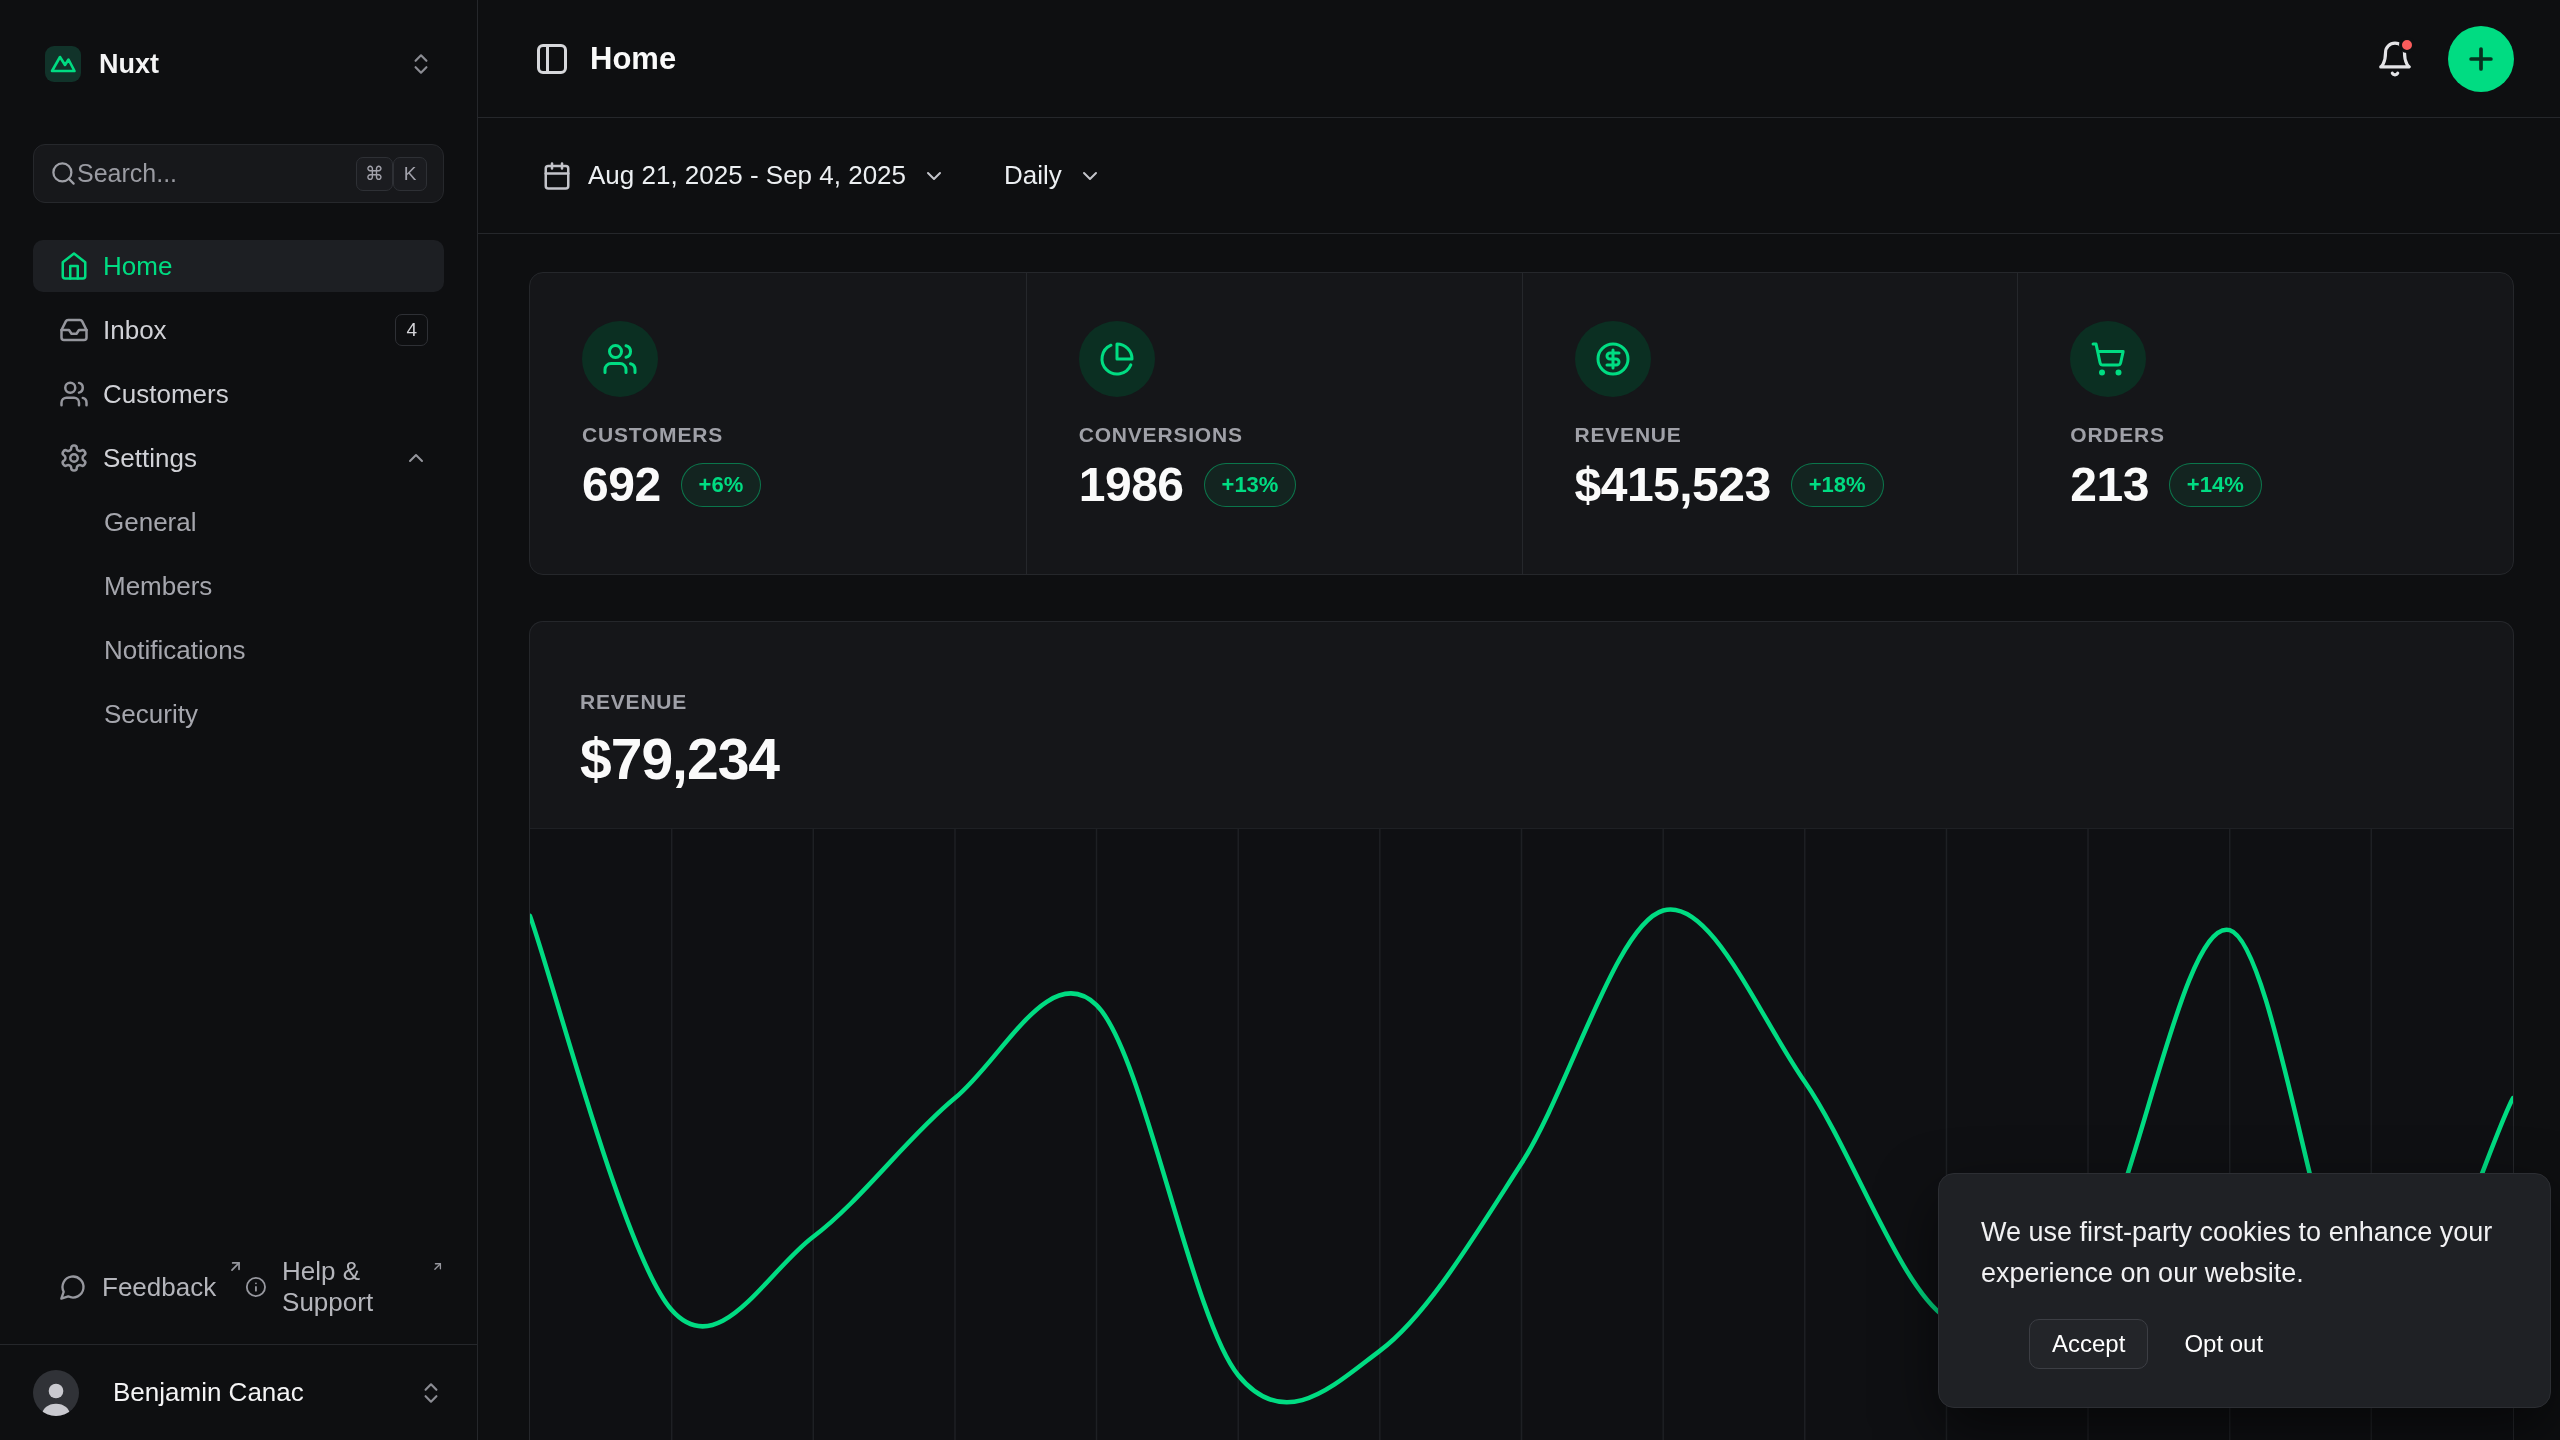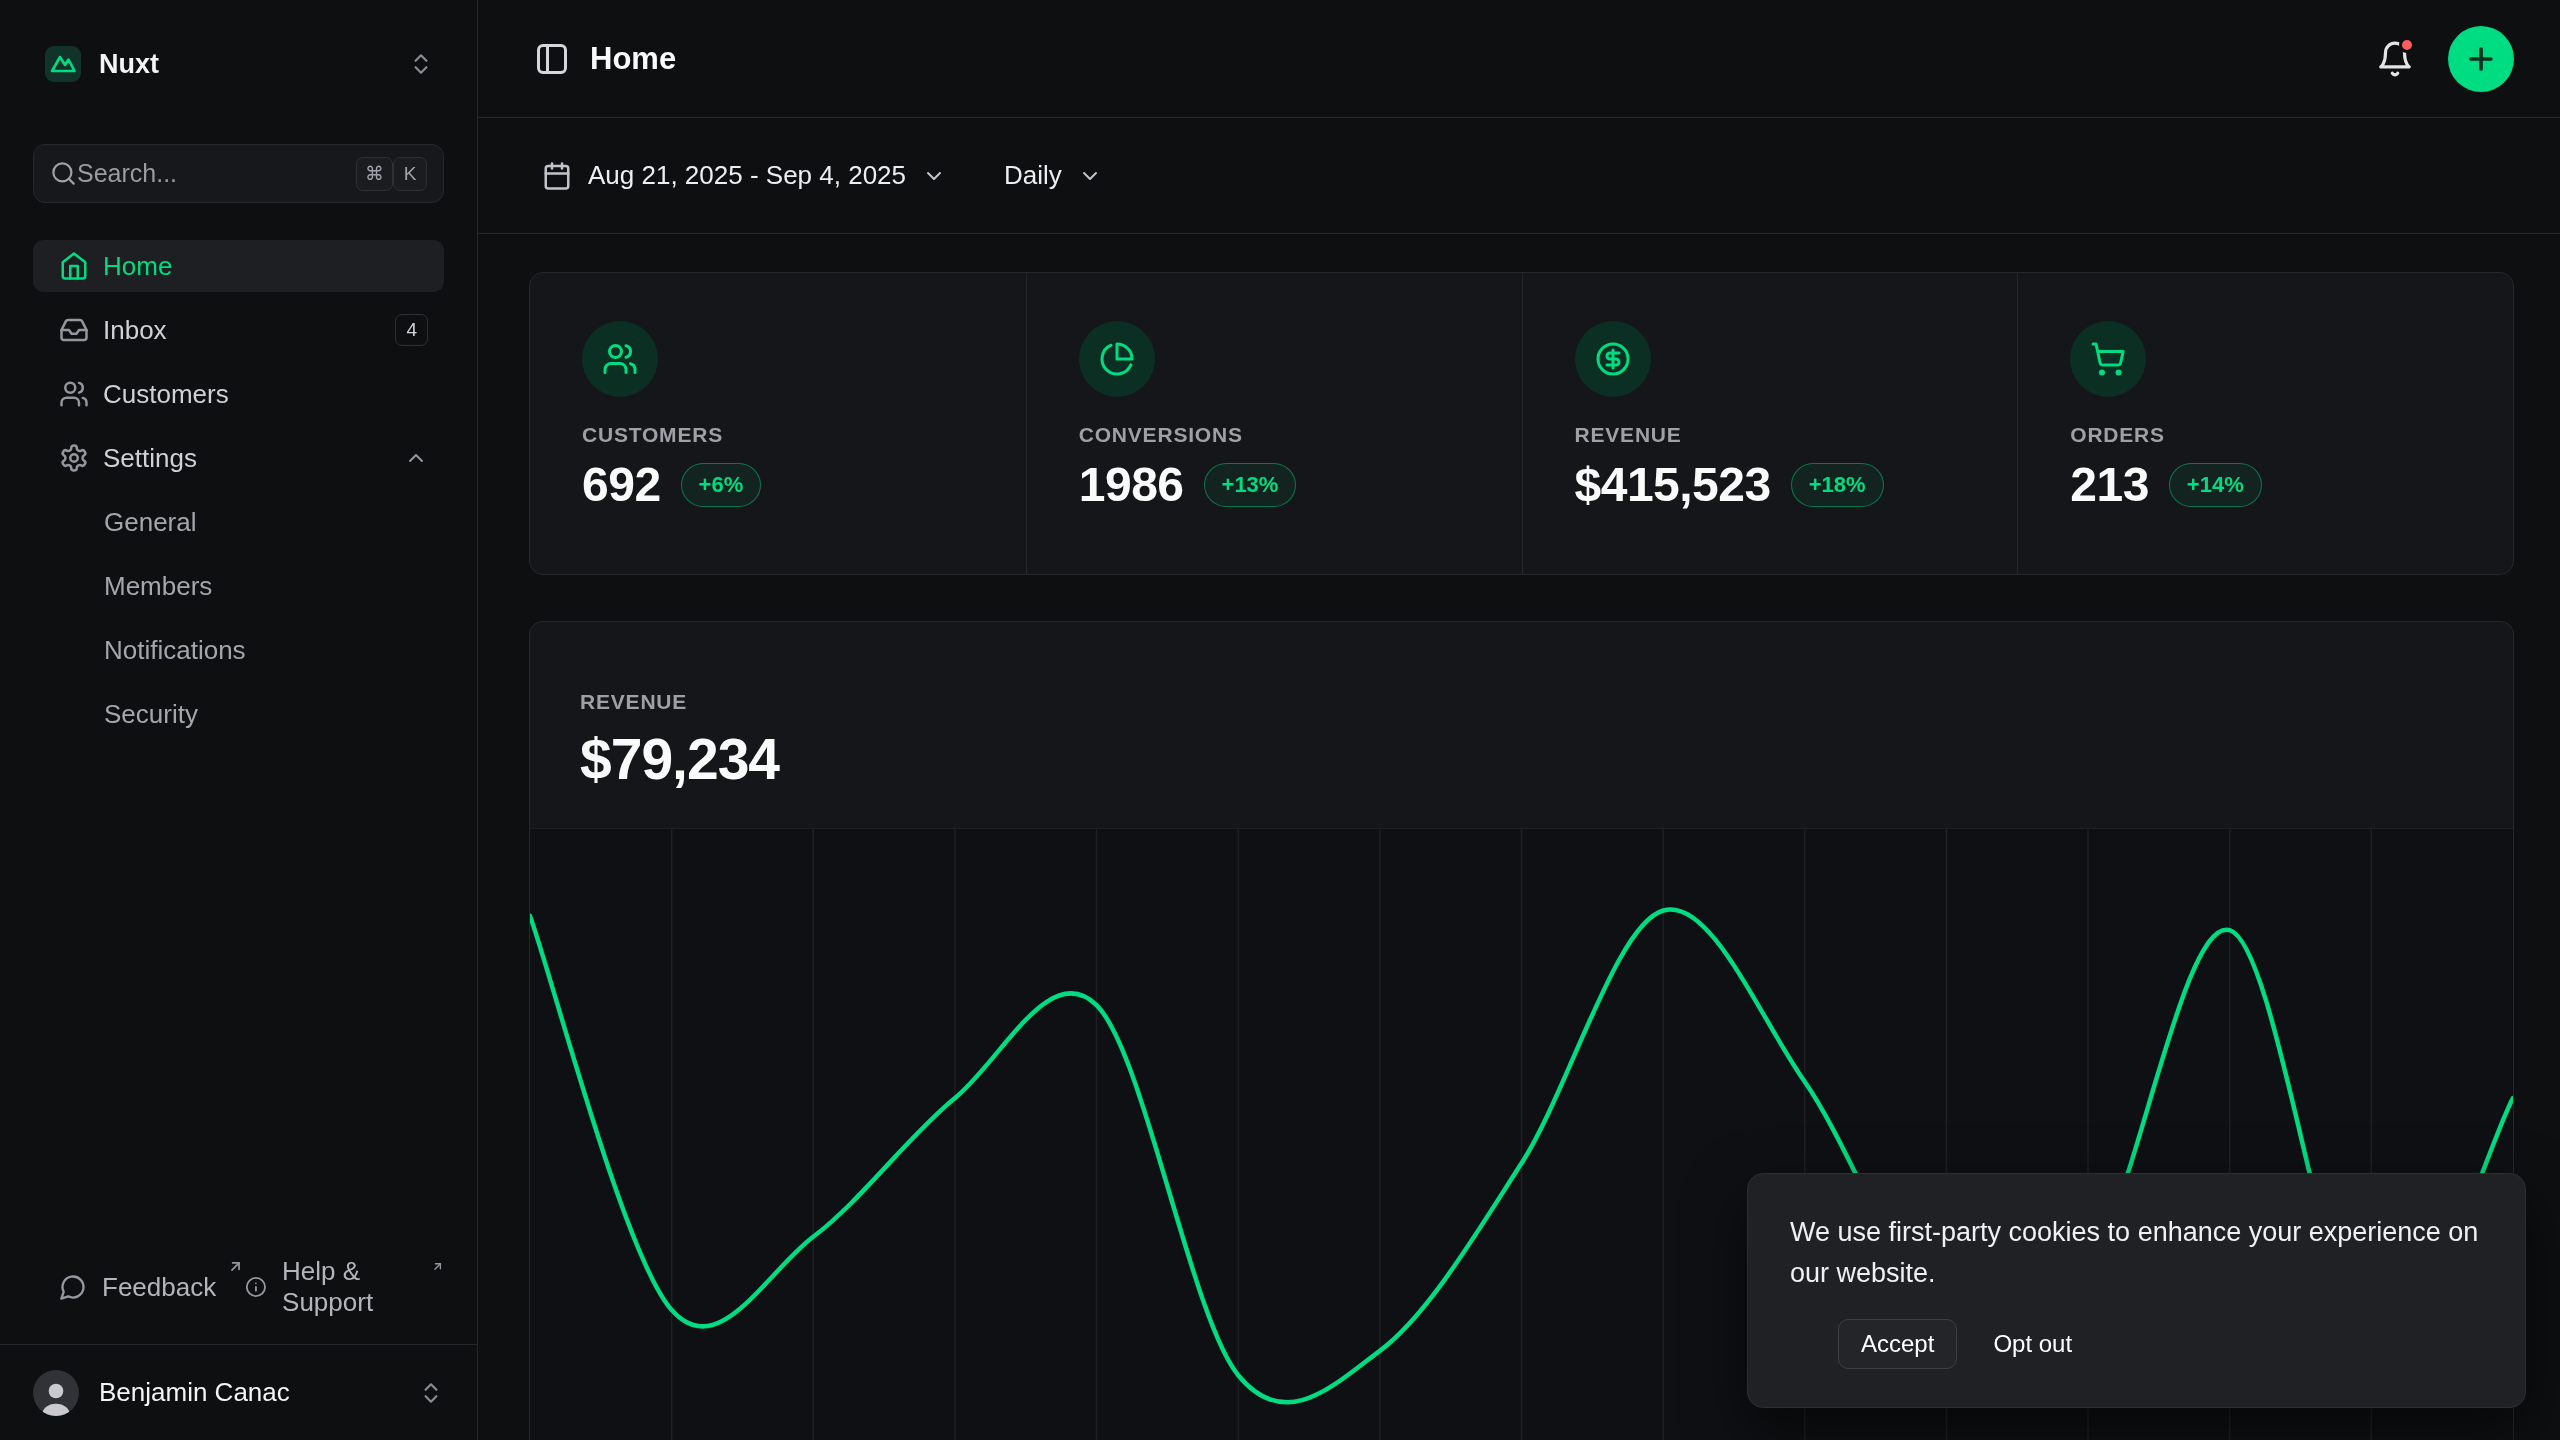--- a/index.html
+++ b/index.html
@@ -59,21 +59,21 @@
   }
   .sidebar-spacer{flex:1;}
 
   .side-footer{display:flex;flex-direction:row;gap:1px;padding:0 0 20px 26px;}
   .foot-link{display:flex;align-items:center;gap:15px;color:#b4b5bb;font-size:26px;font-weight:500;cursor:pointer;}
   .foot-link .ic{color:#97989f;}
   .ext{color:#8b8c93;align-self:flex-start;margin-top:2px;margin-left:-4px;}
 
   .user-row{
     margin:6px -33px 0;padding:20px 33px;border-top:1.5px solid var(--border);
-    display:flex;align-items:center;gap:20px;cursor:pointer;height:96px;
+    display:flex;align-items:center;gap:34px;cursor:pointer;height:96px;
   }
   .avatar{width:46px;height:46px;border-radius:50%;background:#303237;overflow:hidden;display:flex;align-items:flex-end;justify-content:center;}
   .user-name{flex:1;font-size:26px;font-weight:500;color:#f4f4f5;}
 
   
   .main{flex:1;display:flex;flex-direction:column;position:relative;min-width:0;}
   .topbar{
     height:118px;min-height:118px;border-bottom:1.5px solid var(--border);
     display:flex;align-items:center;gap:20px;padding:0 46px 0 56px;
   }
@@ -114,21 +114,21 @@
     margin-top:46px;background:var(--panel);border:1.5px solid var(--border);border-bottom:none;
     border-radius:14px 14px 0 0;flex:1;display:flex;flex-direction:column;overflow:hidden;
   }
   .revenue-head{padding:42px 50px 36px;}
   .revenue-value{font-size:57px;font-weight:700;letter-spacing:-1px;margin-top:12px;color:#fafafa;}
   .plot{flex:1;background:var(--plot);border-top:1.5px solid var(--grid);}
   .plot svg{width:100%;height:100%;display:block;}
 
   
   .toast{
-    position:absolute;right:34px;bottom:32px;width:779px;z-index:5;
+    position:absolute;right:9px;bottom:32px;width:613px;z-index:5;
     background:#1f2125;border:1.5px solid #2c2e33;border-radius:16px;
     padding:38px 42px;box-shadow:0 24px 60px rgba(0,0,0,0.55);
   }
   .toast-msg{font-size:27px;line-height:1.5;color:#f1f1f3;}
   .toast-actions{display:flex;align-items:center;gap:36px;margin-top:26px;}
   .accept-btn{background:rgba(255,255,255,0.02);border:1.5px solid #3c3e44;border-radius:10px;
     padding:10px 22px;font-size:24px;color:#fff;font-family:inherit;font-weight:500;cursor:pointer;margin-left:48px;}
   .optout-btn{background:none;border:none;font-size:24px;color:#fff;font-family:inherit;font-weight:500;cursor:pointer;}
 
   .ic{display:block;}

